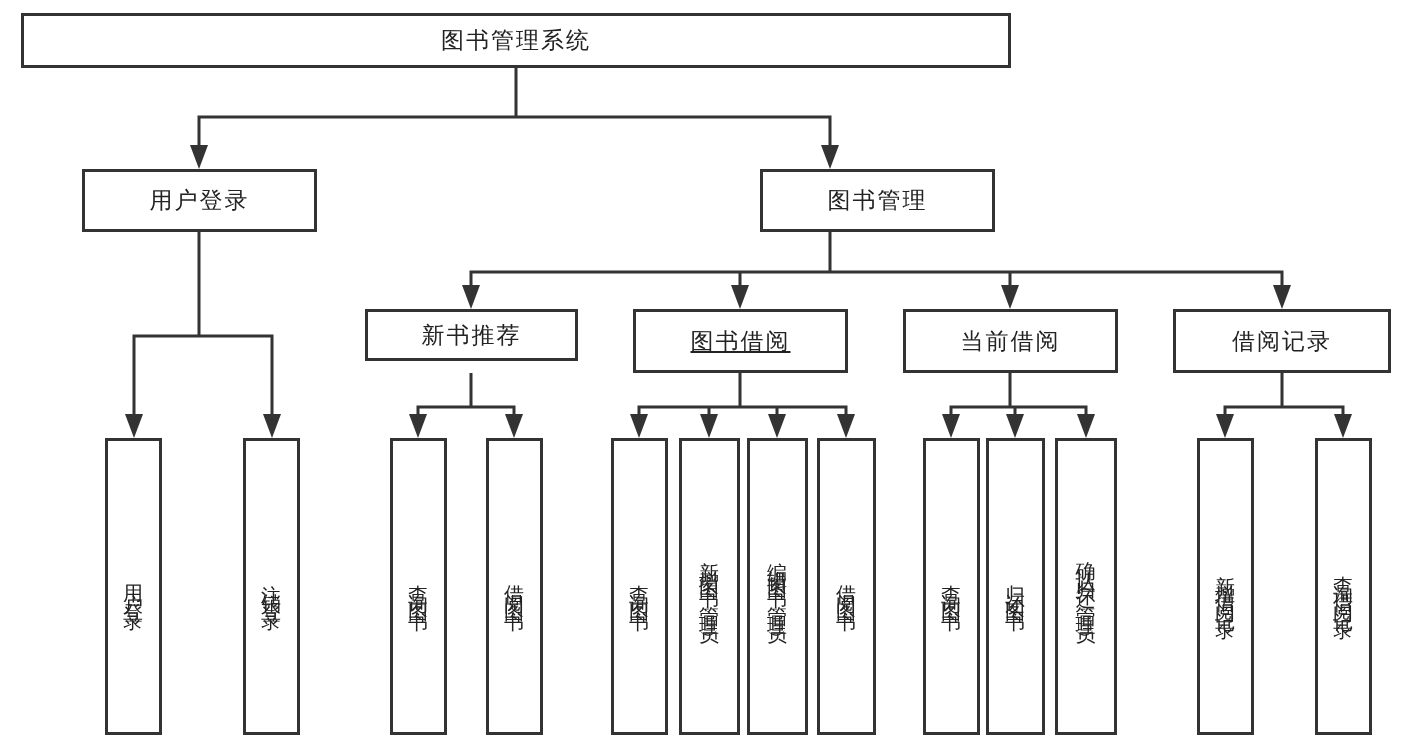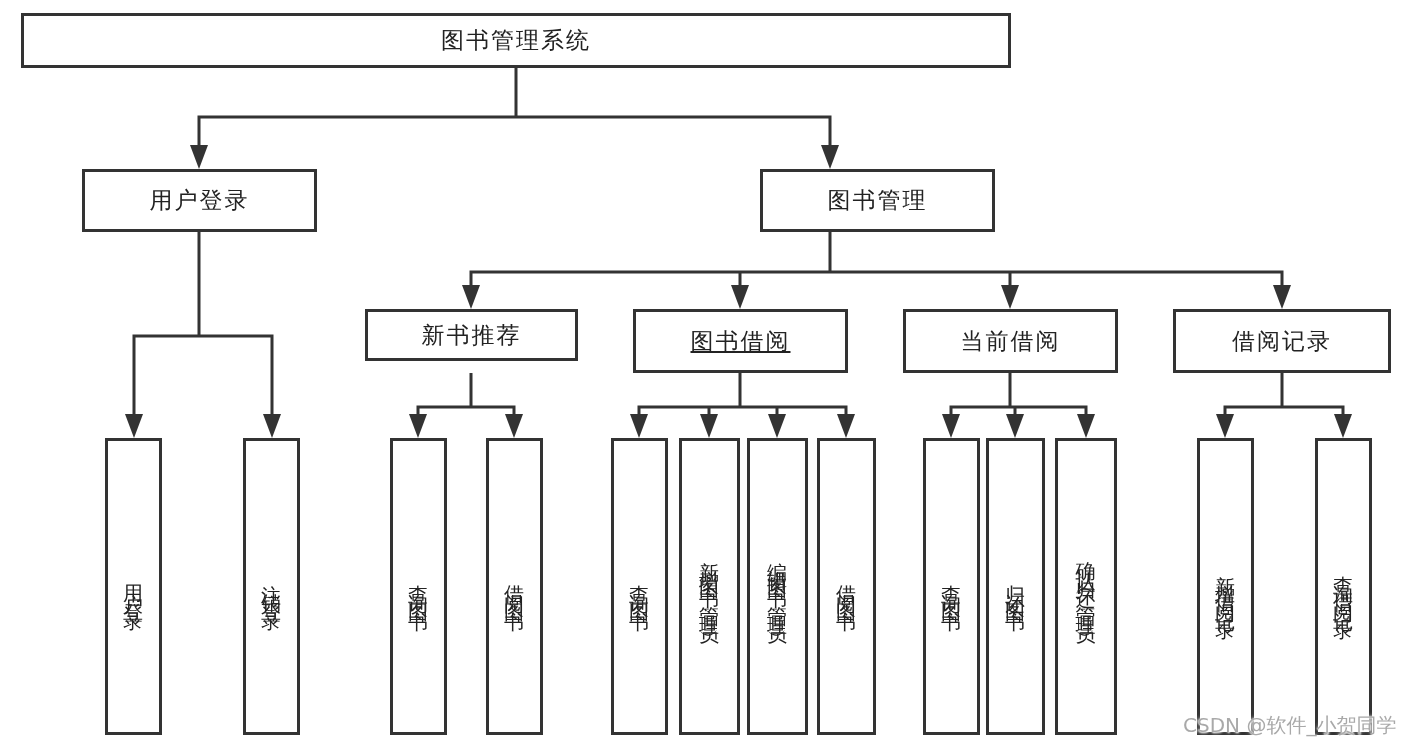--- a/index.html
+++ b/index.html
@@ -130,15 +130,14 @@
   <div class="node vbox" style="left:747px; top:438px; width:61px; height:297px;">编辑图书（管理员）</div>
   <div class="node vbox" style="left:817px; top:438px; width:59px; height:297px;">借阅图书</div>
 
   <div class="node vbox" style="left:923px; top:438px; width:57px; height:297px;">查询图书</div>
   <div class="node vbox" style="left:986px; top:438px; width:59px; height:297px;">归还图书</div>
   <div class="node vbox" style="left:1055px; top:438px; width:62px; height:297px;">确认归还（管理员）</div>
 
   <div class="node vbox" style="left:1197px; top:438px; width:57px; height:297px;">新增借阅记录</div>
   <div class="node vbox" style="left:1315px; top:438px; width:57px; height:297px;">查询借阅记录</div>
 
-  <div class="watermark">CSDN @软件_小贺同学</div>
 
 </div>
 
 </body></html>

